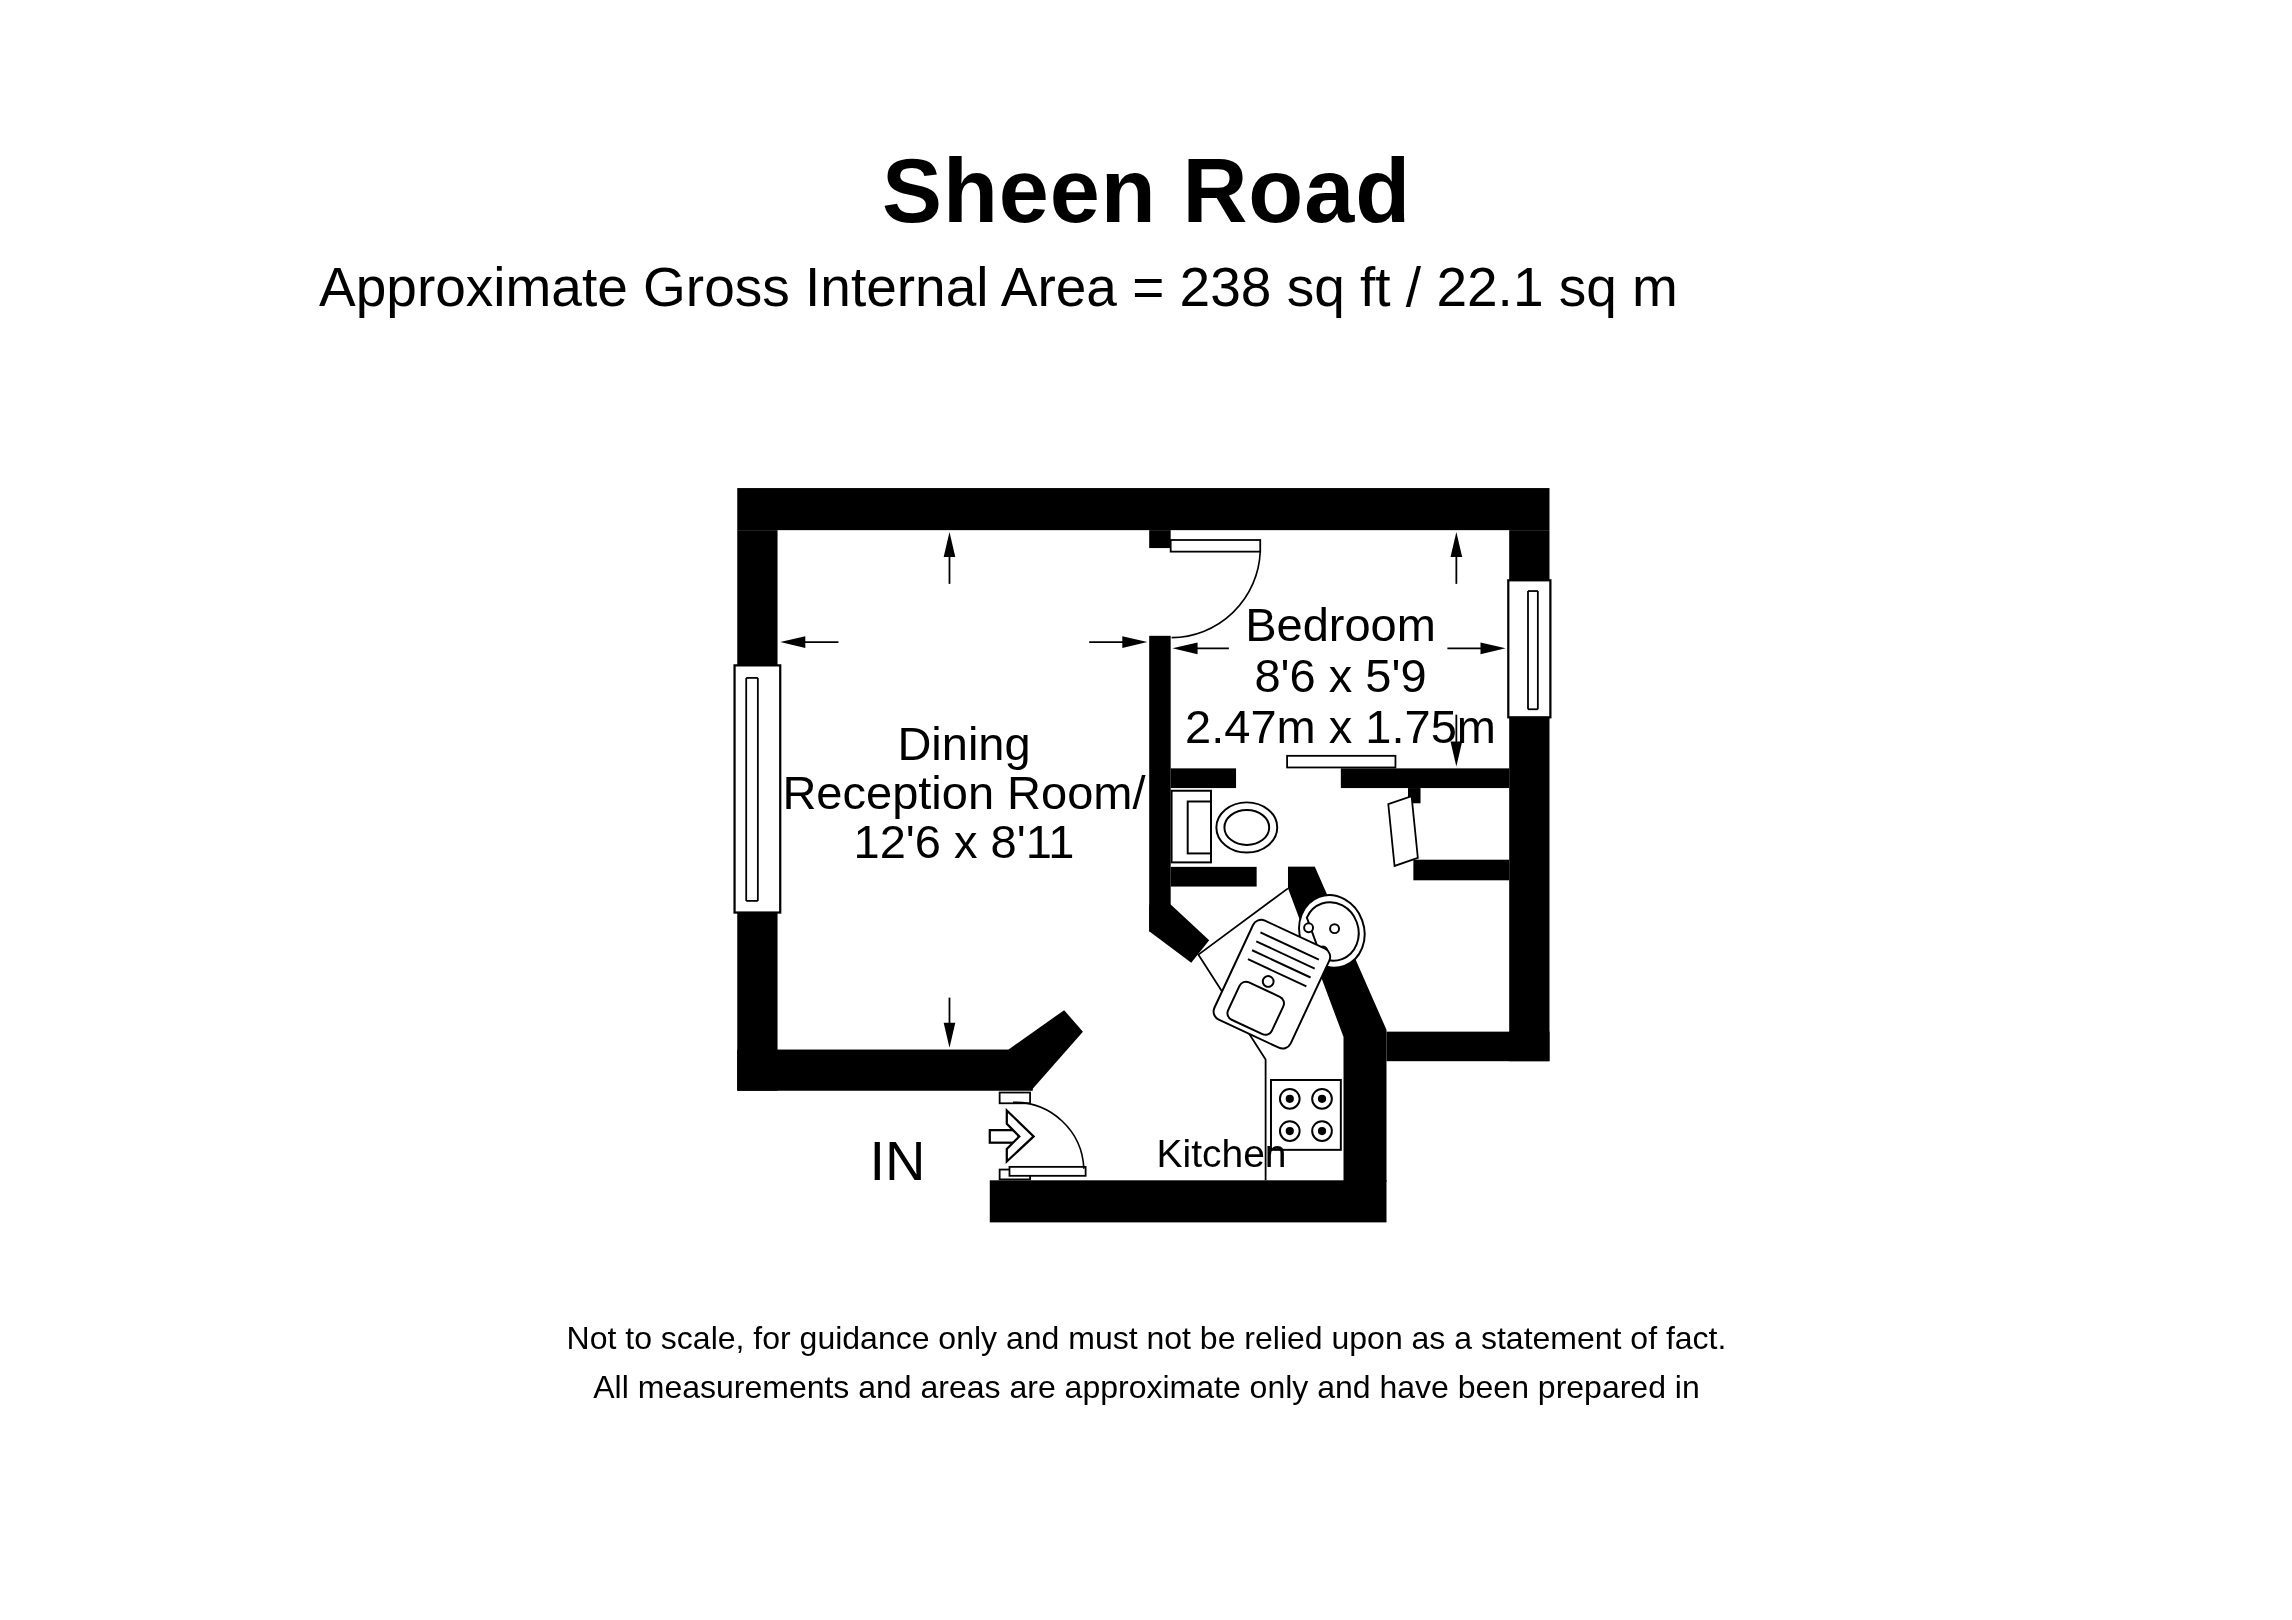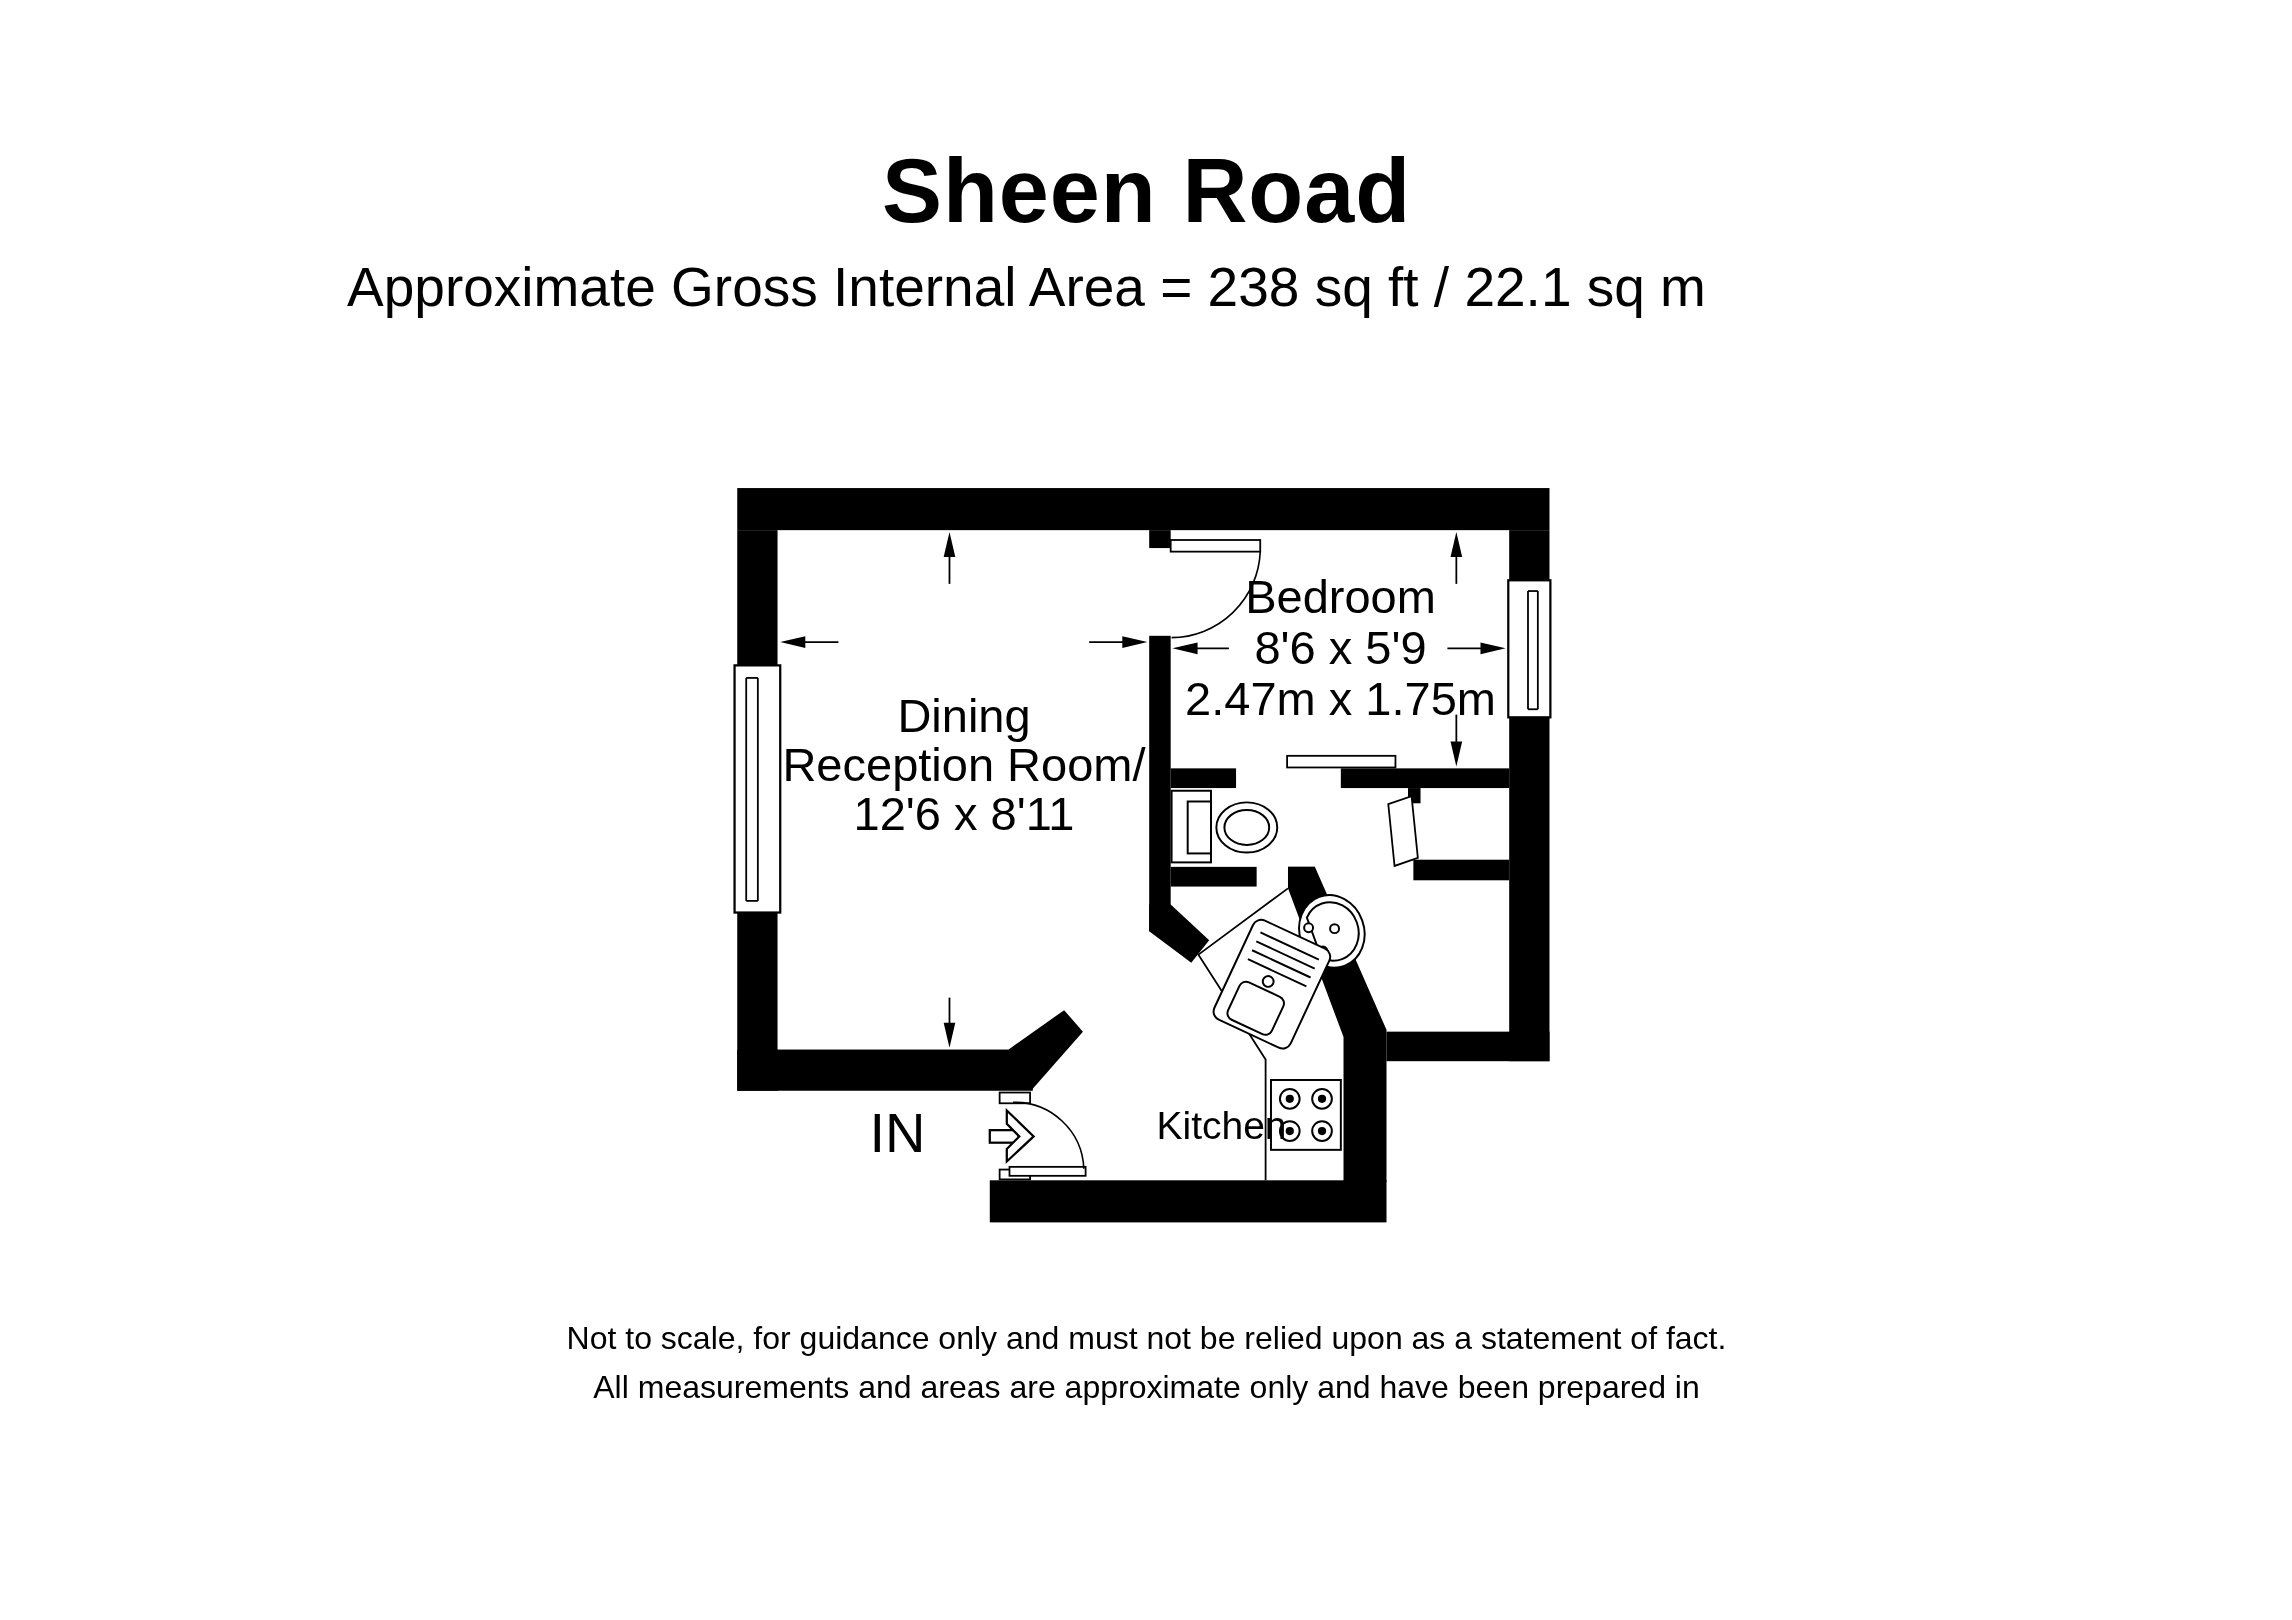--- a/index.html
+++ b/index.html
@@ -20,27 +20,27 @@
   .abs{position:absolute;}
   .page-title{
     left:0;top:142px;width:2293px;
     font-size:90px;font-weight:bold;line-height:99px;
     text-align:center;letter-spacing:0.9px;
   }
   .page-subtitle{
     left:0;top:254px;width:1997px;
     font-size:55px;font-weight:normal;line-height:66px;
     text-align:center;
-    padding-left:28px;
   }
   .plan-svg{left:0;top:0;width:2293px;height:1620px;}
   .room-label{
     text-align:center;
     font-size:47px;line-height:50px;
     white-space:nowrap;
+    margin-top:28px;
   }
   .lbl-reception{left:776px;top:691px;width:376px;line-height:49px;}
   .lbl-bedroom{left:1171px;top:571px;width:339px;line-height:51px;}
   .lbl-kitchen{left:1087px;top:1101px;width:269px;font-size:39px;}
   .lbl-in{left:844px;top:1108px;width:107px;font-size:56px;text-align:center;}
   .footer{
     left:0;top:1314px;width:2293px;
     text-align:center;
     font-size:32px;line-height:49px;
   }

